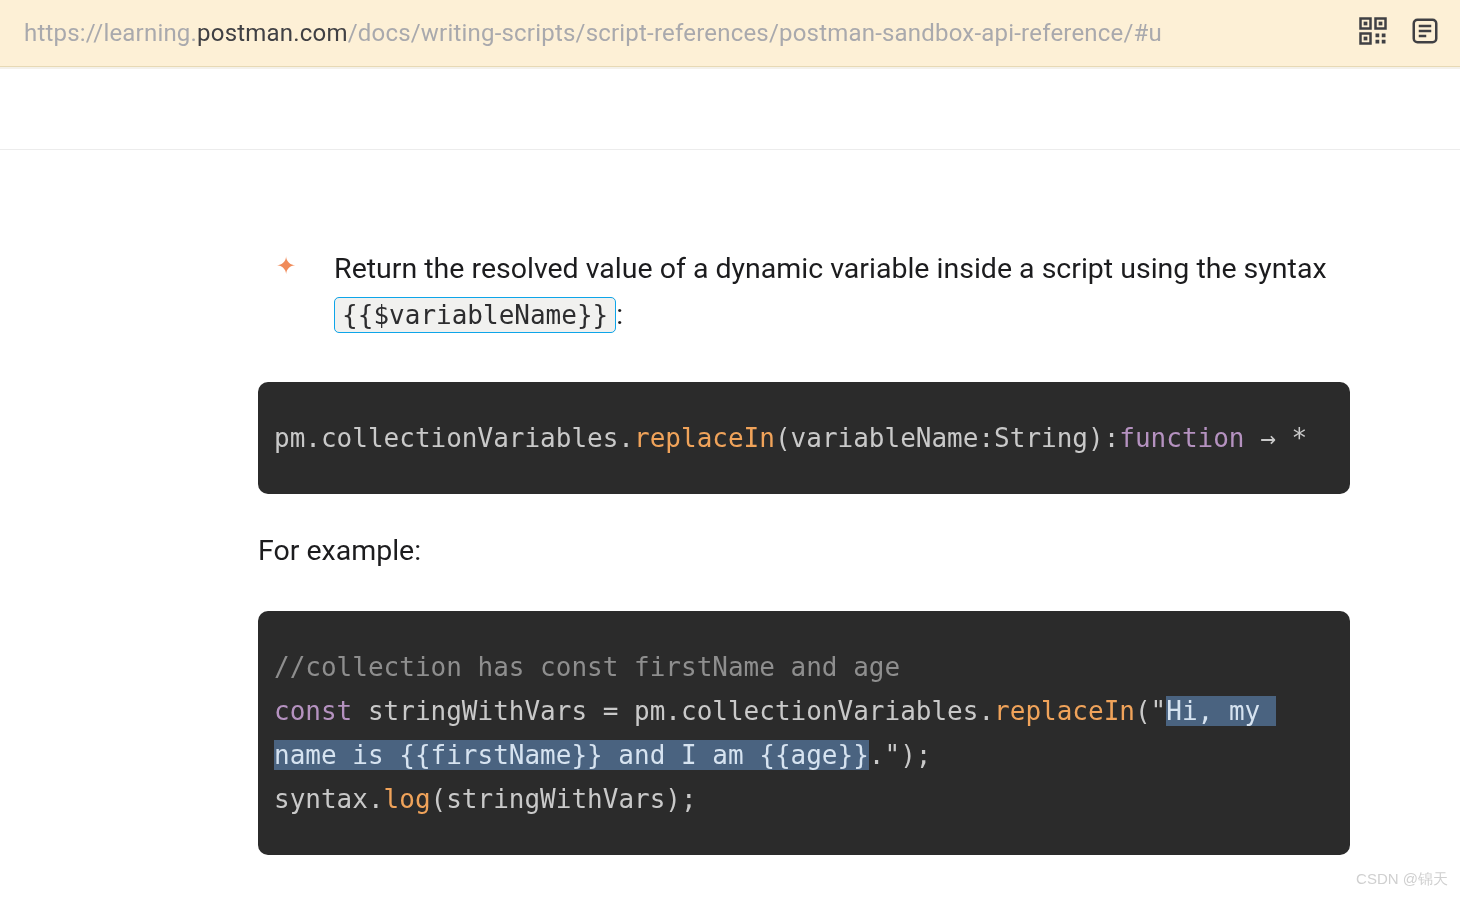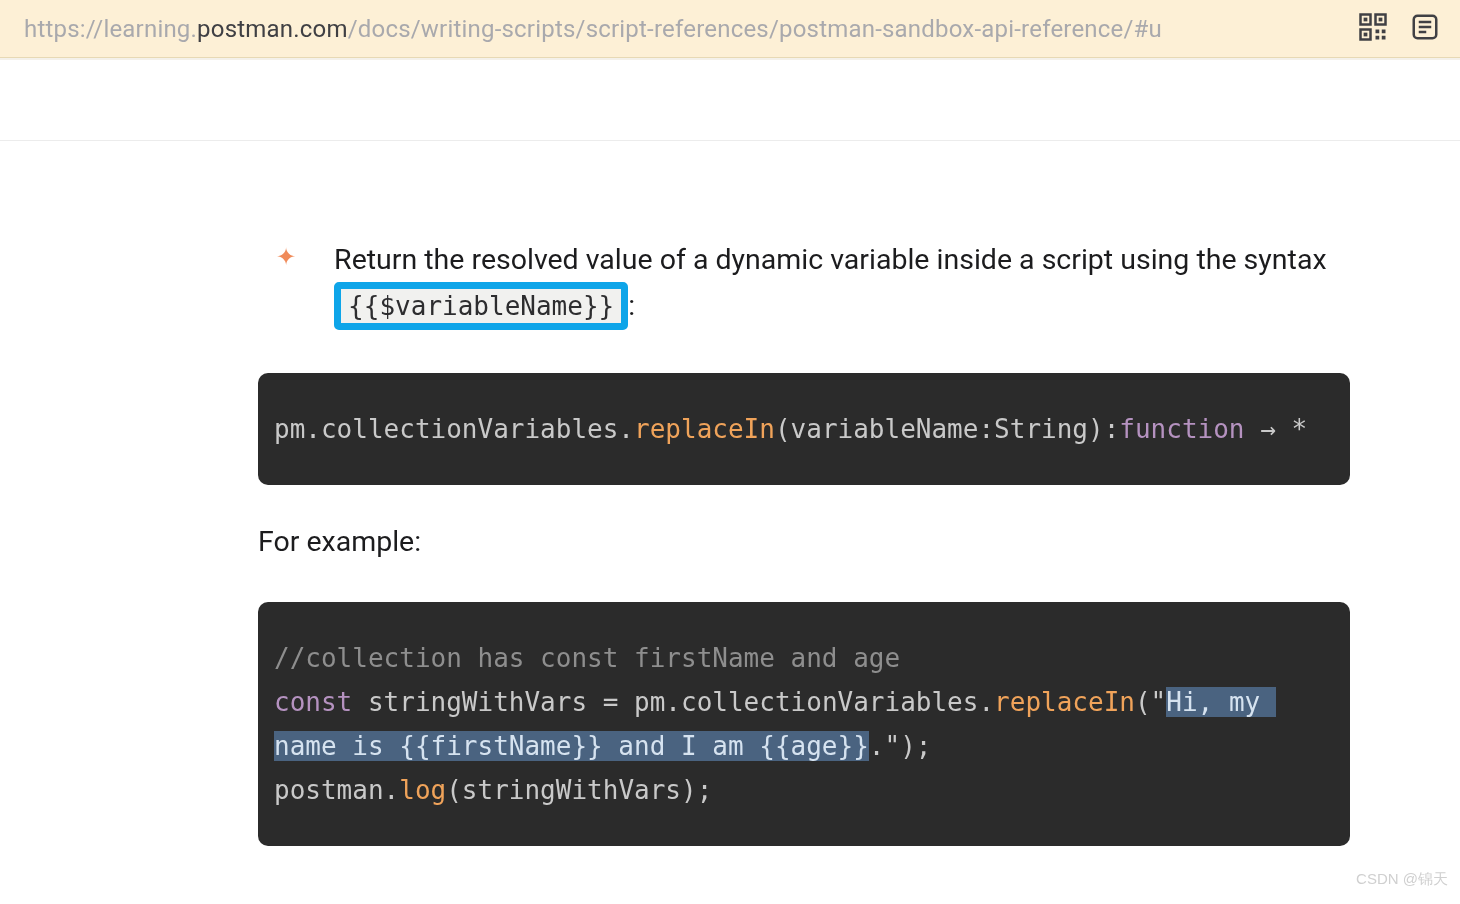--- a/index.html
+++ b/index.html
@@ -1,27 +1,27 @@
 <!DOCTYPE html>
 <html><head>
 <meta charset="utf-8">
 <style>
   html,body{margin:0;padding:0;width:1460px;height:904px;background:#fff;font-family:-apple-system,BlinkMacSystemFont,"Segoe UI",Roboto,Helvetica,Arial,sans-serif;color:#222;overflow:hidden;}
-  .urlbar{height:58px;background:#fdf0d6;border-bottom:1px solid #e7d9b5;display:flex;align-items:center;padding:0 14px 0 24px;box-sizing:border-box;}
+  .urlbar{height:67px;background:#fdf0d6;border-bottom:1px solid #e7d9b5;display:flex;align-items:center;padding:0 14px 0 24px;box-sizing:border-box;}
   .url{flex:1;font-size:24px;letter-spacing:.2px;white-space:nowrap;overflow:hidden;}
   .url .gray{color:#a9a9ad;}
   .url .dark{color:#404044;}
   .tools{display:flex;gap:22px;padding-right:6px;}
   .tools svg{width:30px;height:30px;stroke:#404044;fill:none;stroke-width:2;}
   .page{width:1460px;background:#fff;box-sizing:border-box;}
   .content{margin-left:258px;margin-right:110px;}
   .bullet-row{display:flex;align-items:flex-start;gap:38px;margin-top:96px;}
   .spark{color:#f08b5a;font-size:24px;line-height:40px;padding-left:18px;}
   .body-txt{font-size:28.5px;line-height:46px;color:#1c1c1e;font-weight:400;}
-  code.inline{font-family:"SFMono-Regular",Menlo,Consolas,monospace;background:#f1f1ef;border:7px solid #0ea5e9;border-radius:5px;padding:2px 7px;font-size:26px;color:#2d2d2f;}
+  code.inline{font-family:"SFMono-Regular",Menlo,Consolas,monospace;background:#f1f1ef;border:1px solid #0ea5e9;border-radius:5px;padding:2px 7px;font-size:26px;color:#2d2d2f;}
   .codebox{background:#2b2b2b;border-radius:10px;margin-top:44px;padding:34px 16px;font-family:"SFMono-Regular",Menlo,Consolas,monospace;font-size:26px;line-height:44px;color:#c9c9c9;white-space:pre-wrap;word-wrap:break-word;}
   .pale{color:#c9c9c9;}
   .fn{color:#f0a35a;}
   .kw{color:#b592c0;}
   .cmt{color:#8e8e8e;}
   .hl{background:#4a6380;color:#d6e3f0;}
   .for-ex{font-size:28.5px;color:#1c1c1e;margin-top:40px;margin-bottom:10px;}
   .watermark{position:fixed;bottom:15px;right:12px;font-size:15px;color:#d0d0d0;font-family:Arial,sans-serif;}
   .hdr-divider{height:2px;background:#f4f1ea;}
   .hdr-spacer{height:80px;border-bottom:1px solid #ececec;}
@@ -70,18 +70,18 @@
         <span>Return the resolved value of a dynamic variable inside a script using the syntax </span><code class="inline">{{$variableName}}</code><span>:</span>
       </div>
     </div>
 
     <div class="codebox"><span class="pale">pm.collectionVariables.</span><span class="fn">replaceIn</span><span class="pale">(variableName:String):</span><span class="kw">function</span><span class="pale"> → *</span></div>
 
     <div class="for-ex">For example:</div>
 
     <div class="codebox"><span class="cmt">//collection has const firstName and age</span>
 <span class="kw">const</span><span class="pale"> stringWithVars = pm.collectionVariables.</span><span class="fn">replaceIn</span><span class="pale">("</span><span class="hl">Hi, my name is {{firstName}} and I am {{age}}</span><span class="pale">.");</span>
-<span class="pale">postman.</span><span class="fn">log</span><span class="pale">(stringWithVars);</span></div>
+<span class="pale">syntax.</span><span class="fn">log</span><span class="pale">(stringWithVars);</span></div>
 
   </div>
 </div>
 
 <div class="watermark">CSDN @锦天</div>
 
 </body></html>

